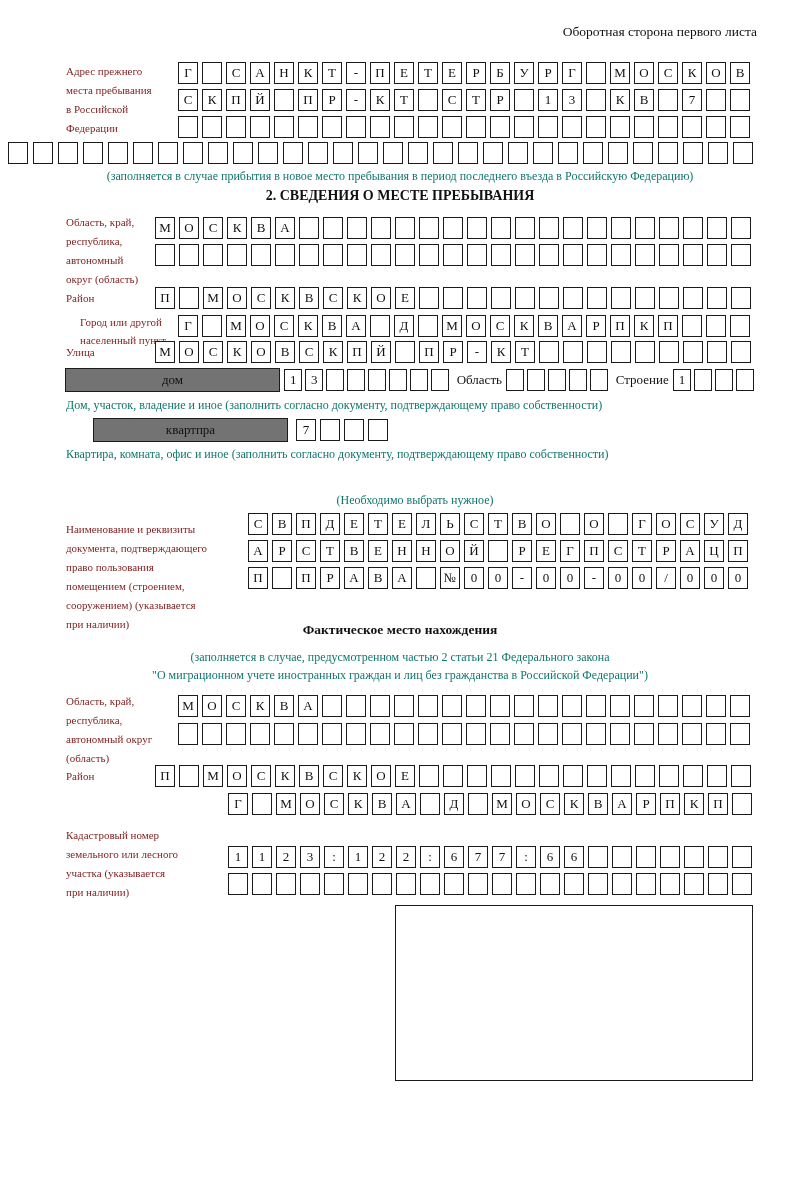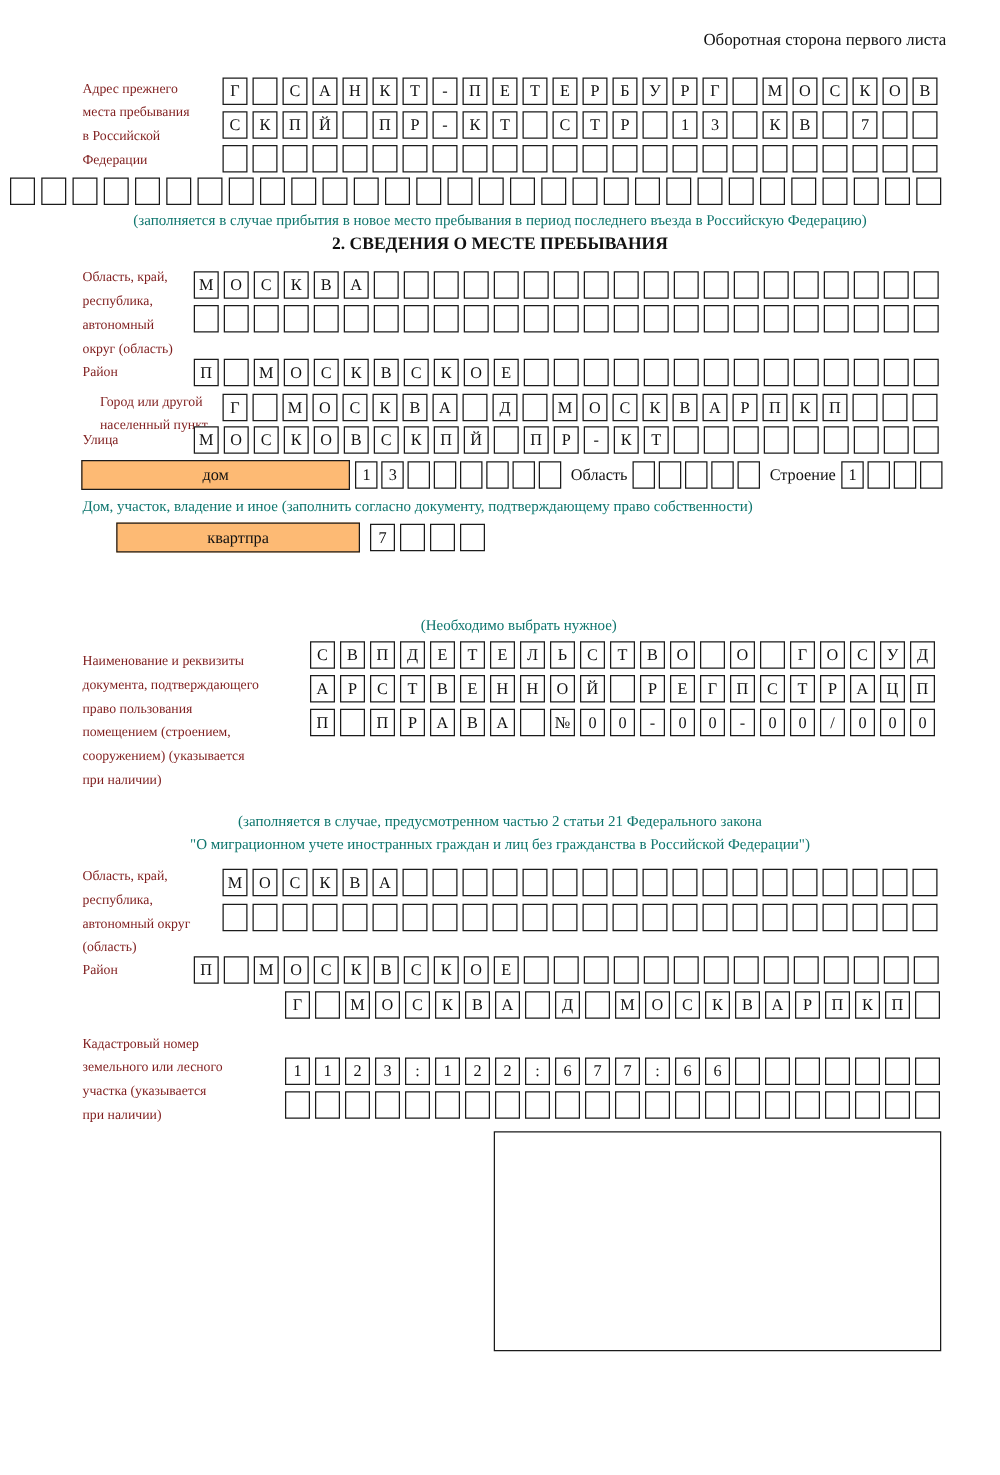--- a/index.html
+++ b/index.html
@@ -10,21 +10,21 @@
   .label2{line-height:18px;}
   .caption{position:absolute;font-size:12px;color:#0f766e;}
   .center{text-align:center;}
   .bold{font-weight:bold;}
   .row{position:absolute;display:flex;}
   .cell{width:20px;height:22px;box-sizing:border-box;border:1.5px solid #1b1b1b;margin-right:4px;
         display:flex;align-items:center;justify-content:center;font-size:13px;background:#fff;flex:0 0 auto;}
   .p25 .cell{margin-right:5px;}
   .tight .cell{width:18px;margin-right:3px;}
   .wbox{box-sizing:border-box;border:1.5px solid #1b1b1b;display:flex;align-items:center;justify-content:center;
-        font-size:13px;background:#fdba74;flex:0 0 auto;}
+        font-size:13px;background:#737373;flex:0 0 auto;}
   .chk{width:21px;height:22px;box-sizing:border-box;border:1.5px solid #1b1b1b;display:flex;align-items:center;
        justify-content:center;font-size:13px;background:#fff;flex:0 0 auto;}
   .opt{font-size:13px;}
   .rect{position:absolute;box-sizing:border-box;border:1.5px solid #1b1b1b;background:#fff;}
   .flexmid{align-items:center;}
 </style>
 </head>
 <body>
 
 <div id="page">
@@ -331,20 +331,21 @@
     <div class="wbox" style="width:195px;height:24px;margin-right:8px;">
       <span>квартпра</span>
     </div>
     <div class="row" style="position:static;">
         <div class="cell">7</div>
         <div class="cell"></div>
         <div class="cell"></div>
         <div class="cell"></div>
       </div>
   </div>
+  <div class="caption" style="top:447px;left:66px;">Квартира, комната, офис и иное (заполнить согласно документу, подтверждающему право собственности)</div>
 
   <div class="caption center" style="top:493px;left:115px;width:600px;">(Необходимо выбрать нужное)</div>
 
   <div class="label" style="top:520px;left:66px;">Наименование и реквизиты
 документа, подтверждающего
 право пользования
 помещением (строением,
 сооружением) (указывается
 при наличии)</div>
   <div class="row" style="top:513px;left:248px;">
@@ -410,20 +411,21 @@
       <div class="cell">0</div>
       <div class="cell">-</div>
       <div class="cell">0</div>
       <div class="cell">0</div>
       <div class="cell">/</div>
       <div class="cell">0</div>
       <div class="cell">0</div>
       <div class="cell">0</div>
     </div>
 
+  <div class="abs bold center" style="top:622px;left:0;width:800px;font-size:13.5px;">Фактическое место нахождения</div>
   <div class="caption center" style="top:648px;left:40px;width:720px;line-height:18px;white-space:pre-line;">(заполняется в случае, предусмотренном частью 2 статьи 21 Федерального закона
 "О миграционном учете иностранных граждан и лиц без гражданства в Российской Федерации")</div>
 
   <div class="label" style="top:692px;left:66px;">Область, край,
 республика,
 автономный округ
 (область)</div>
   <div class="row" style="top:695px;left:178px;">
       <div class="cell">М</div>
       <div class="cell">О</div>

